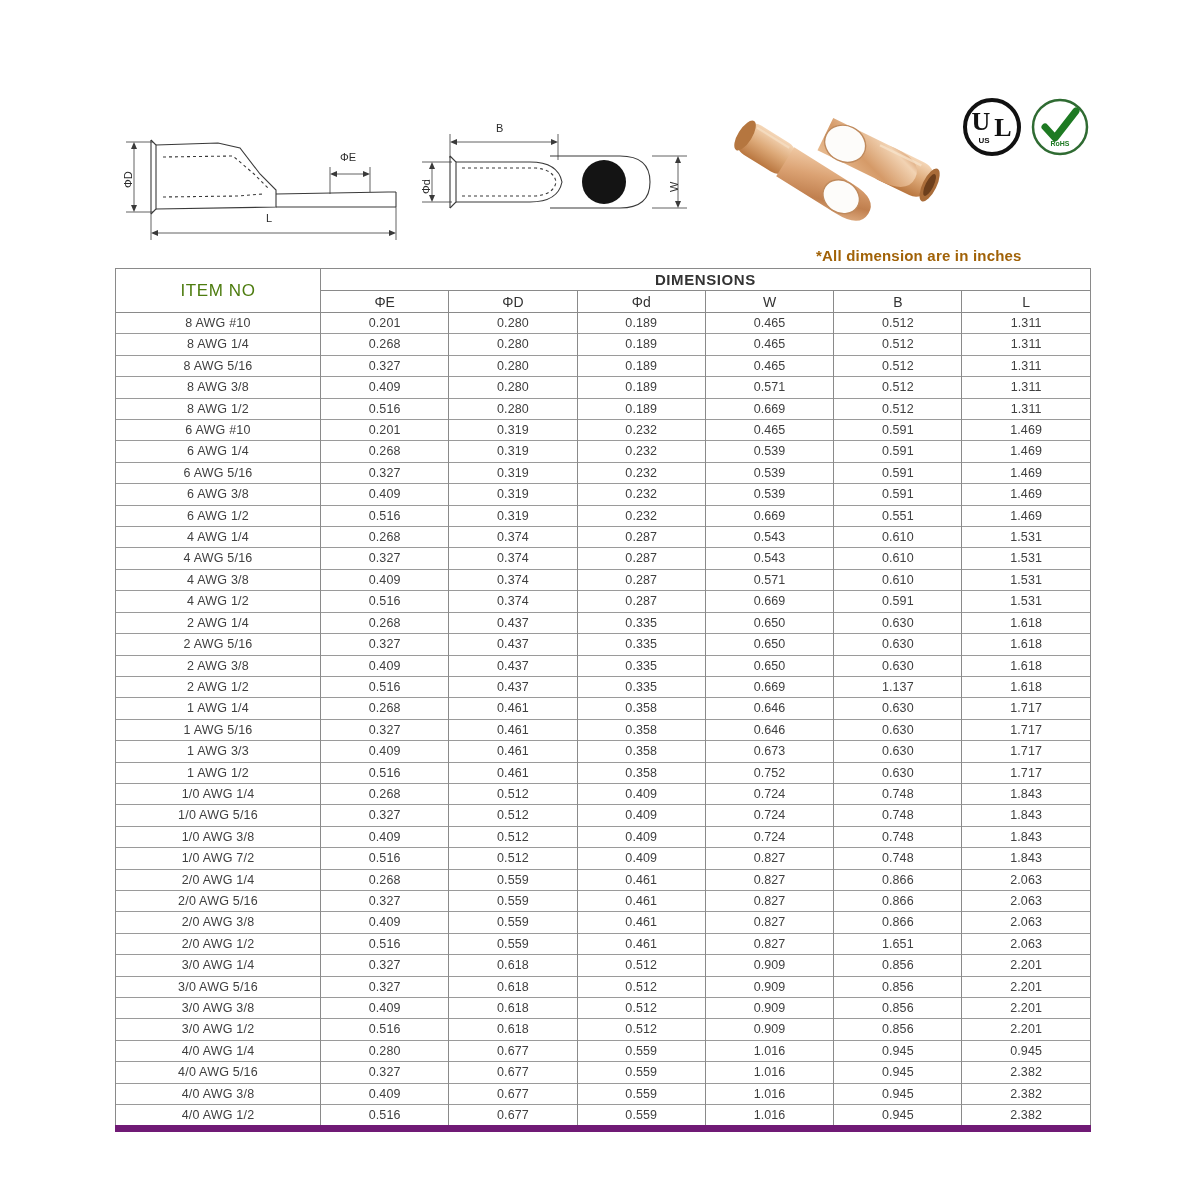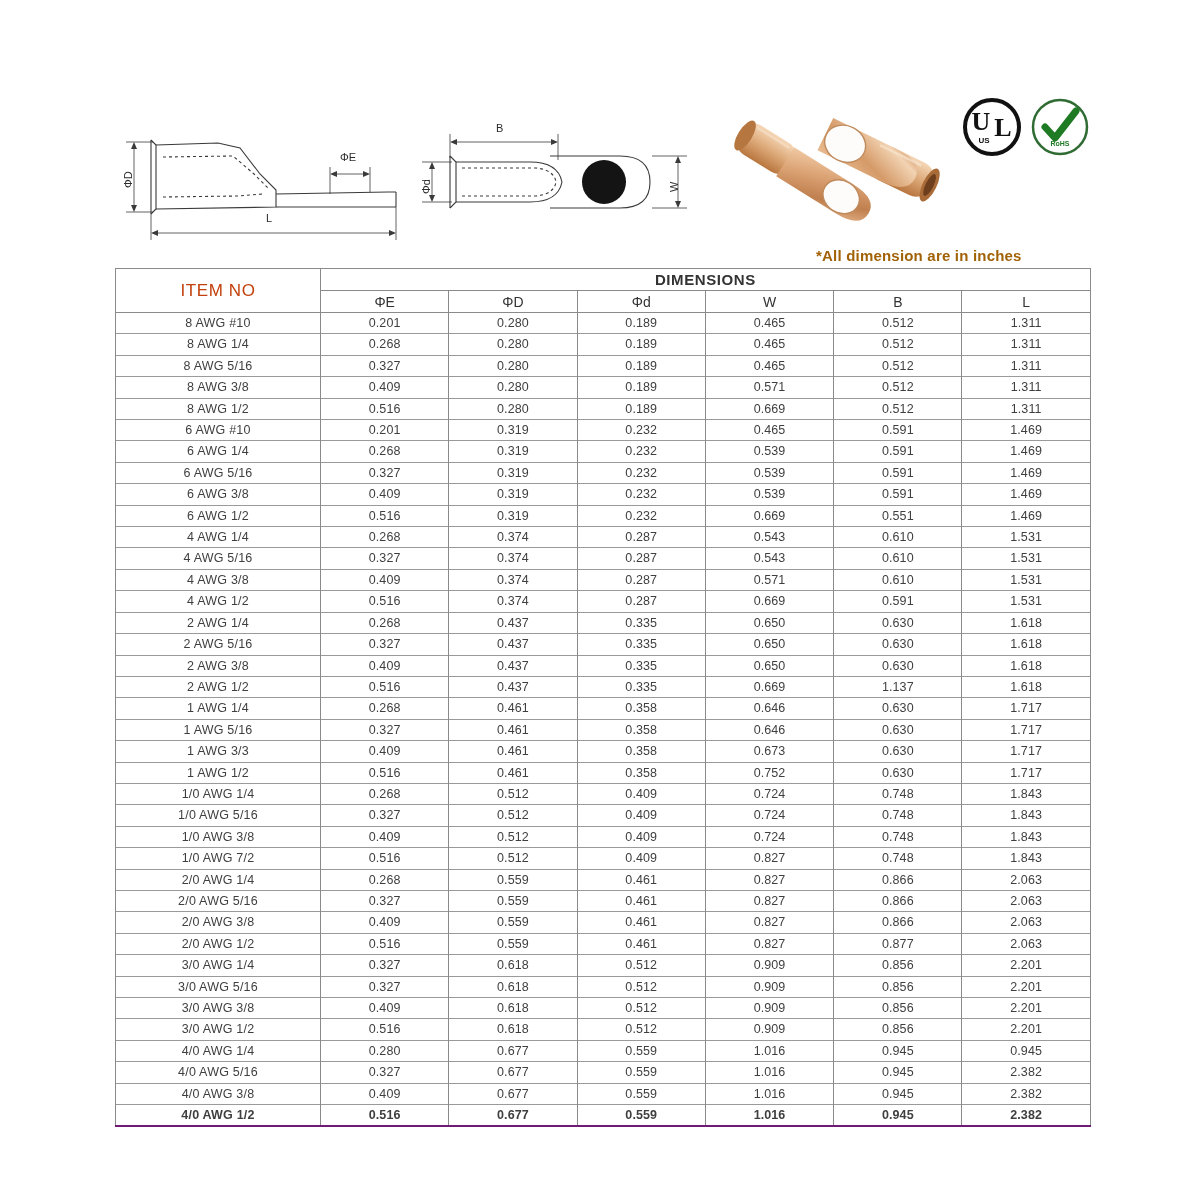--- a/index.html
+++ b/index.html
@@ -91,21 +91,21 @@
     text-align: center;
     font-family: "Liberation Sans", sans-serif;
     padding: 0;
     background: #fff;
   }
   table.spec th.hdr-item {
     font-size: 17px;
     font-weight: normal;
     letter-spacing: 0.6px;
     height: 44px;
-    color: #c2410c;
+    color: #4d7c0f;
   }
   table.spec th.hdr-dims {
     font-size: 15px;
     font-weight: bold;
     letter-spacing: 0.6px;
     height: 22px;
     color: #333;
   }
   table.spec th.hdr-sub {
     font-size: 14px;
@@ -118,21 +118,21 @@
     height: 20.4px;
     line-height: 20.4px;
     color: #3f3f3f;
     letter-spacing: 0.1px;
   }
   table.spec td.item {
     letter-spacing: 0.2px;
   }
   
   table.spec tbody tr td { border-top: 1px solid #9a9a9a; border-bottom: none; }
-  table.spec tbody tr:last-child td { border-bottom: 2px solid #701a75; font-weight: bold; }
+  table.spec tbody tr:last-child td { border-bottom: 7px solid #701a75; }
 </style>
 </head>
 <body>
 
 <div class="page">
 
   <div class="top-area">
 
     <div class="diagram" id="diagram-side">
       <svg width="300" height="145" viewBox="0 0 300 145">
@@ -579,21 +579,21 @@
             <td>0.827</td>
             <td>0.866</td>
             <td>2.063</td>
           </tr>
           <tr>
             <td class="item">2/0 AWG 1/2</td>
             <td>0.516</td>
             <td>0.559</td>
             <td>0.461</td>
             <td>0.827</td>
-            <td>0.877</td>
+            <td>1.651</td>
             <td>2.063</td>
           </tr>
           <tr>
             <td class="item">3/0 AWG 1/4</td>
             <td>0.327</td>
             <td>0.618</td>
             <td>0.512</td>
             <td>0.909</td>
             <td>0.856</td>
             <td>2.201</td>

